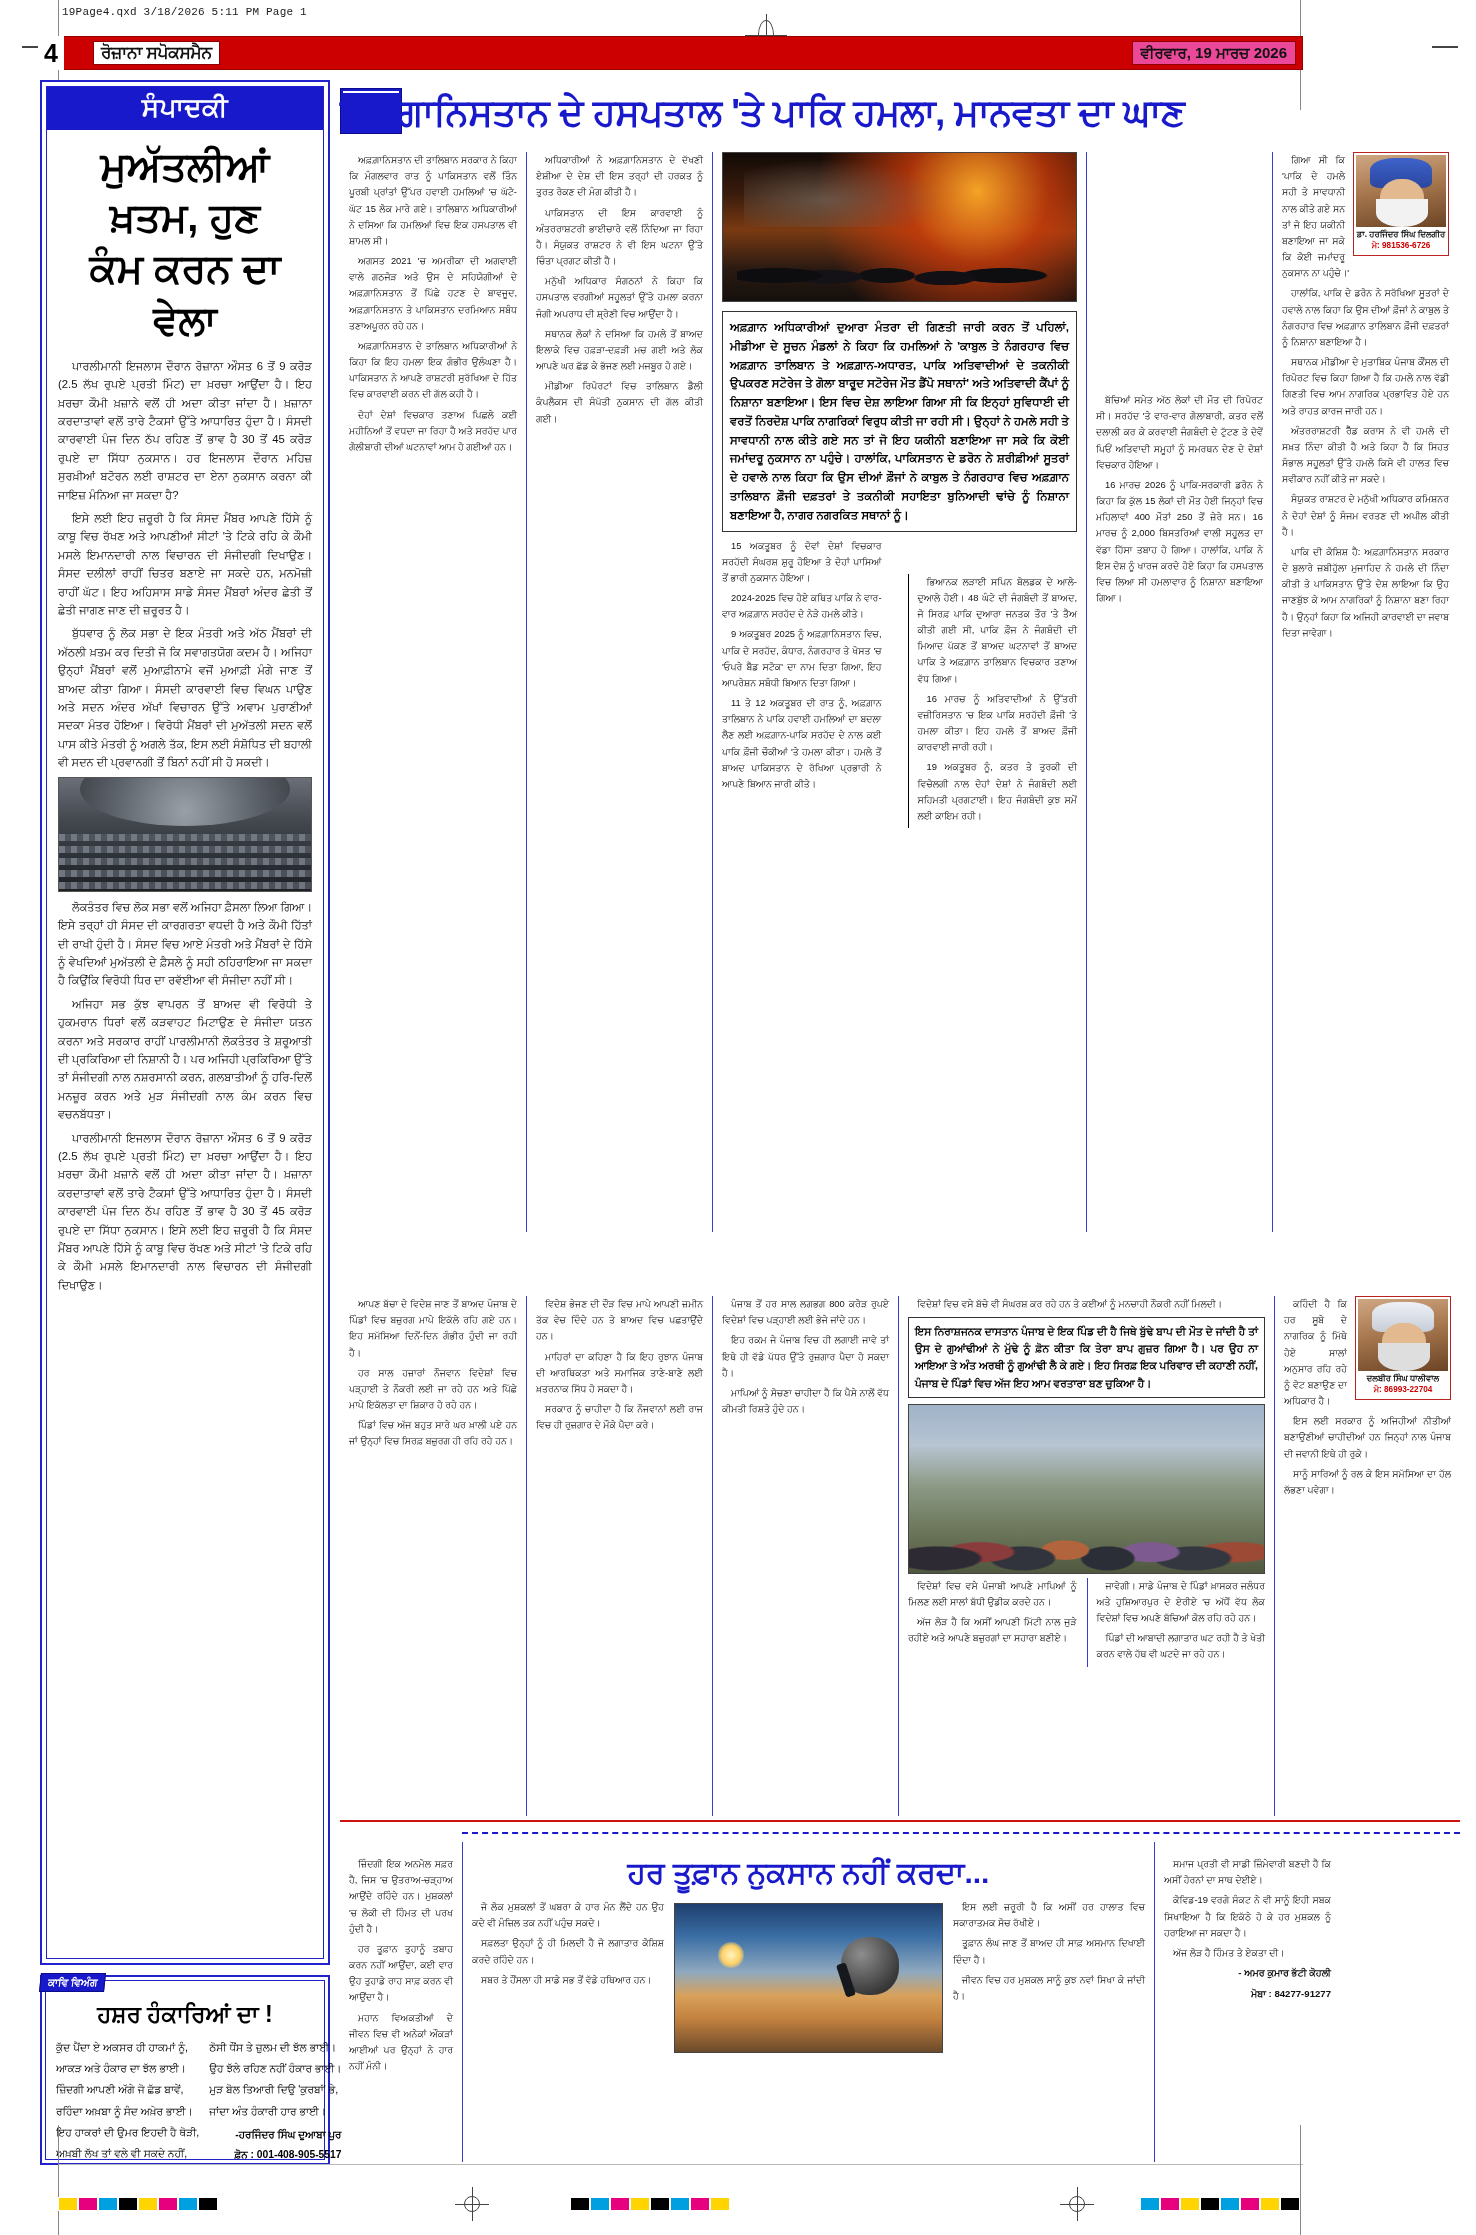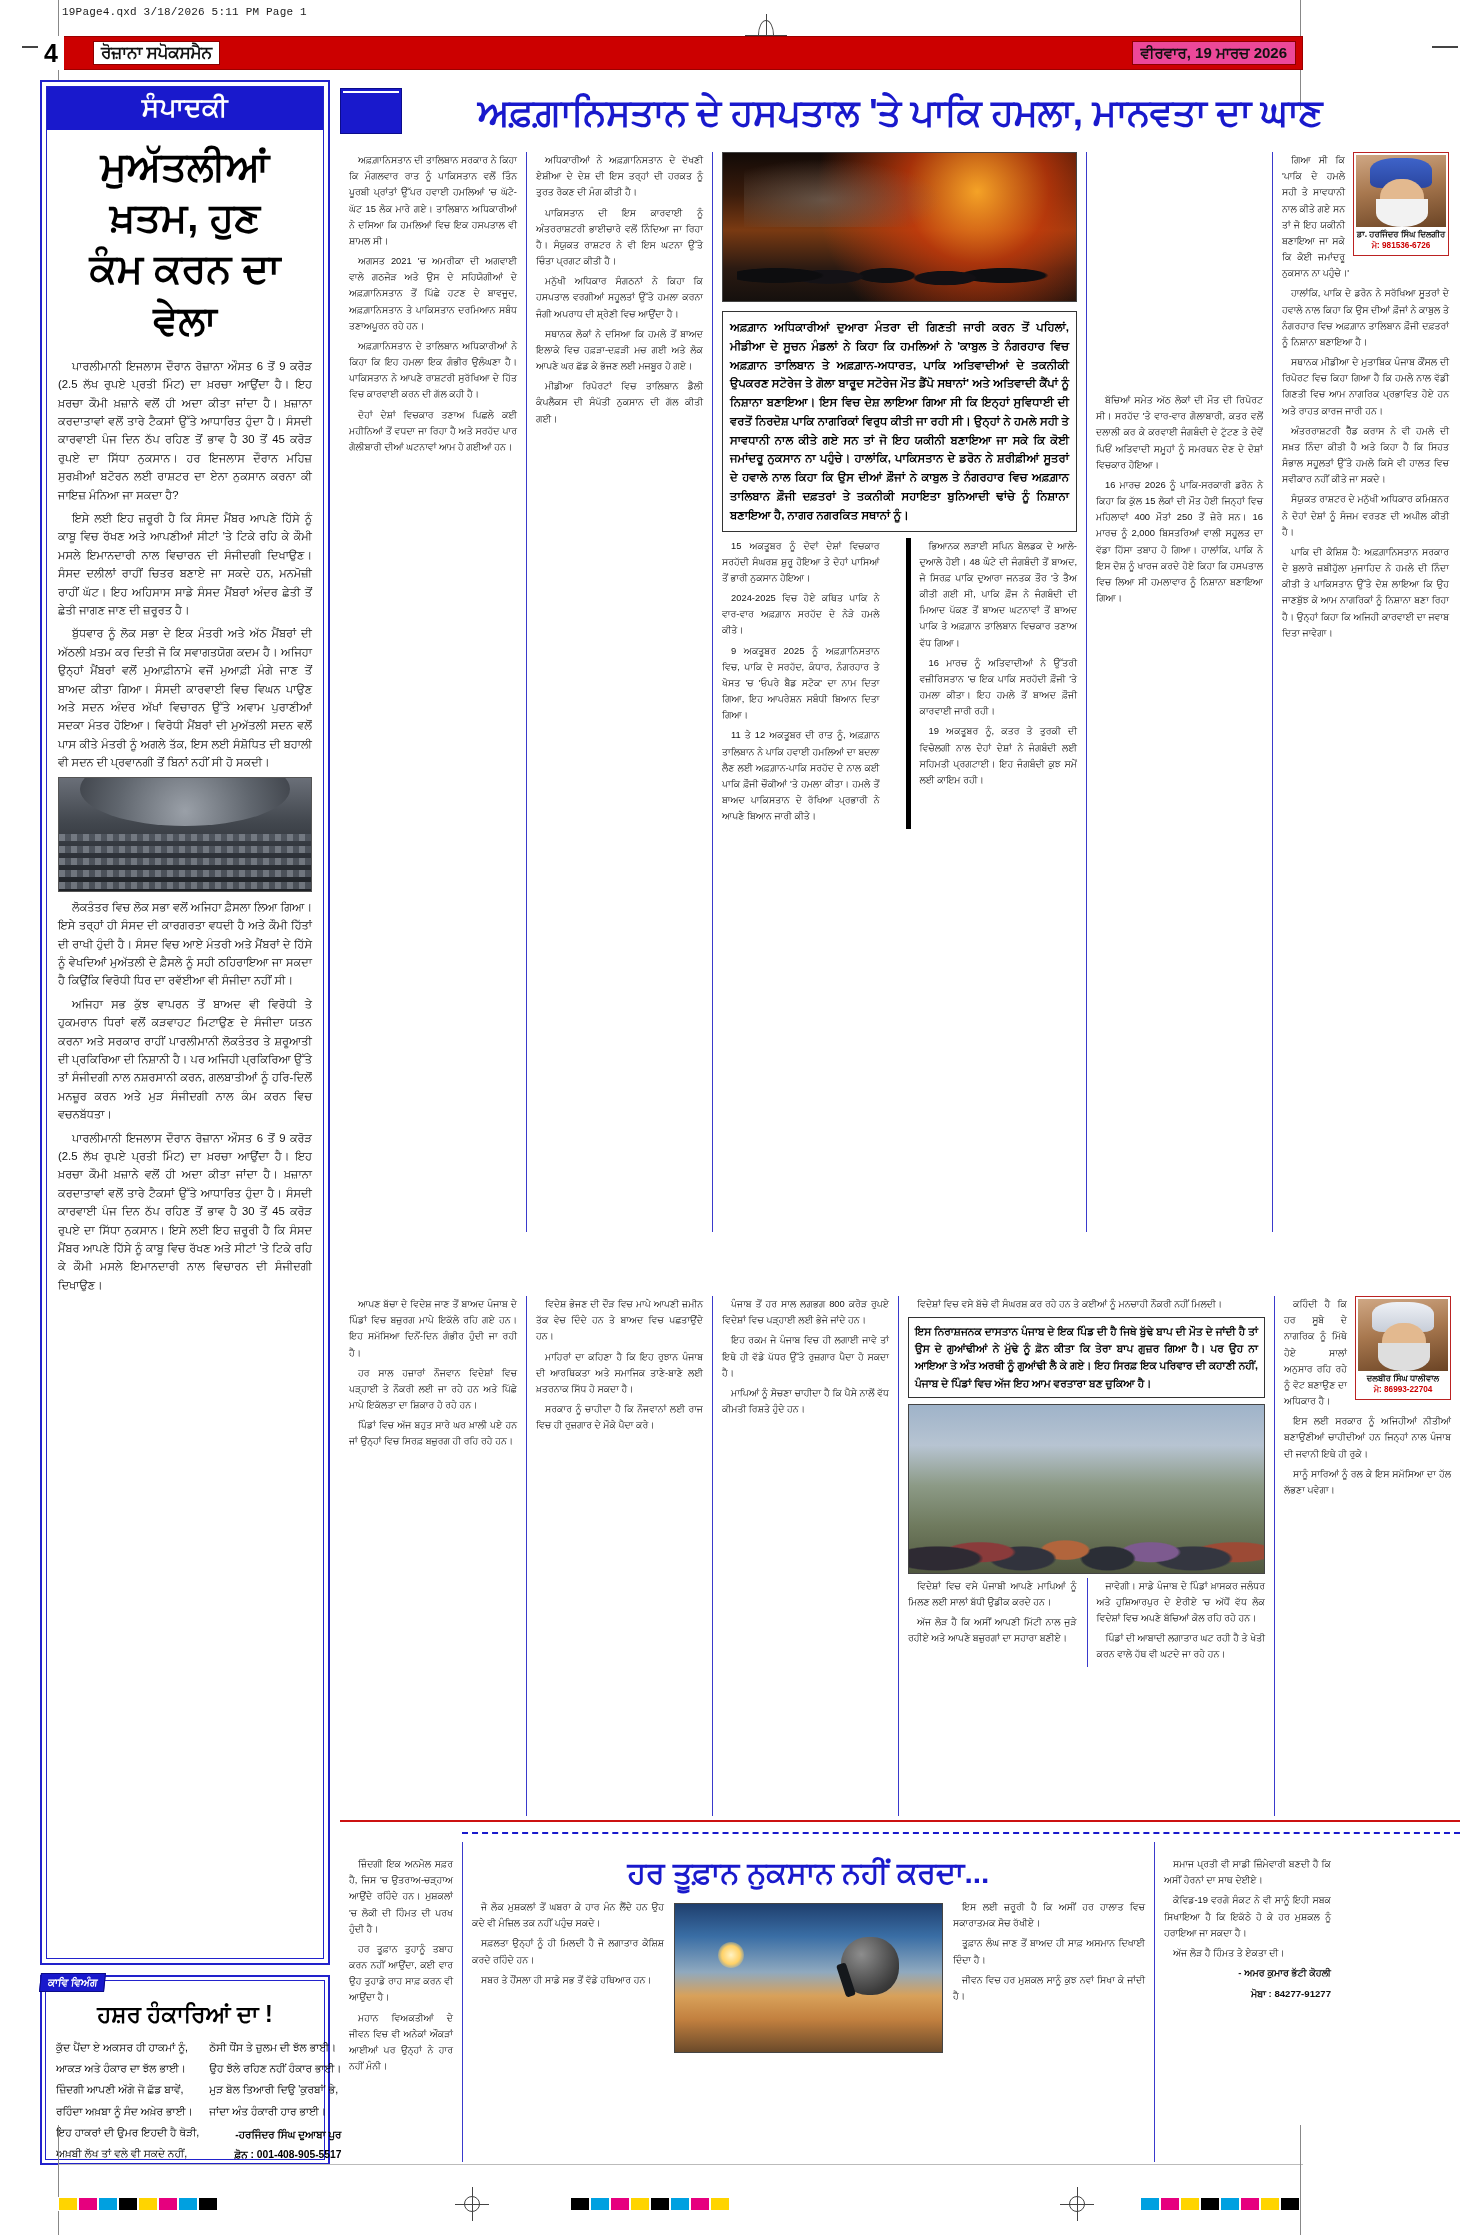--- a/index.html
+++ b/index.html
@@ -125,21 +125,21 @@
   .a1-wrap { position:absolute; left:340px; top:80px; width:1120px; height:1155px; }
   .a1-flag {
     position:absolute; left:0; top:8px; width:62px; height:46px;
     background:#1919cc; border:1px solid #0c0c8c;
   }
   .a1-flag:after {
     content:""; position:absolute; left:2px; top:2px; right:2px; height:2px; background:#fff;
   }
   .a1-head {
     position:absolute; left:0; top:12px; width:1120px;
-    text-align:center; font-size:37px; font-weight:bold;
+    text-align:left; font-size:37px; font-weight:bold;
     color:#1919cc; letter-spacing:-0.4px;
   }
   .a1-cols {
     position:absolute; left:0; top:72px; width:1120px; height:1080px;
     display:flex; gap:0;
   }
   .colwrap { position:relative; padding:0 9px; }
   .colwrap + .colwrap { border-left:1px solid #3a3acc; }
   .bodytext { font-size:9.4px; line-height:1.72; text-align:justify; color:#111; }
   .bodytext p { margin:0 0 4px 0; text-indent:9px; }
@@ -381,21 +381,21 @@
       <div class="pullbox">
         <div class="pulltext">ਅਫ਼ਗ਼ਾਨ ਅਧਿਕਾਰੀਆਂ ਦੁਆਰਾ ਮੰਤਰਾ ਦੀ ਗਿਣਤੀ ਜਾਰੀ ਕਰਨ ਤੋਂ ਪਹਿਲਾਂ, ਮੀਡੀਆ ਦੇ ਸੂਚਨ ਮੰਡਲਾਂ ਨੇ ਕਿਹਾ ਕਿ ਹਮਲਿਆਂ ਨੇ 'ਕਾਬੁਲ ਤੇ ਨੰਗਰਹਾਰ ਵਿਚ ਅਫ਼ਗ਼ਾਨ ਤਾਲਿਬਾਨ ਤੇ ਅਫ਼ਗ਼ਾਨ-ਅਧਾਰਤ, ਪਾਕਿ ਅਤਿਵਾਦੀਆਂ ਦੇ ਤਕਨੀਕੀ ਉਪਕਰਣ ਸਟੋਰੇਜ ਤੇ ਗੋਲਾ ਬਾਰੂਦ ਸਟੋਰੇਜ ਮੌਤ ਡੈਂਪੋ ਸਥਾਨਾਂ' ਅਤੇ ਅਤਿਵਾਦੀ ਕੈਂਪਾਂ ਨੂੰ ਨਿਸ਼ਾਨਾ ਬਣਾਇਆ। ਇਸ ਵਿਚ ਦੇਸ਼ ਲਾਇਆ ਗਿਆ ਸੀ ਕਿ ਇਨ੍ਹਾਂ ਸੁਵਿਧਾਈ ਦੀ ਵਰਤੋਂ ਨਿਰਦੋਸ਼ ਪਾਕਿ ਨਾਗਰਿਕਾਂ ਵਿਰੁਧ ਕੀਤੀ ਜਾ ਰਹੀ ਸੀ। ਉਨ੍ਹਾਂ ਨੇ ਹਮਲੇ ਸਹੀ ਤੇ ਸਾਵਧਾਨੀ ਨਾਲ ਕੀਤੇ ਗਏ ਸਨ ਤਾਂ ਜੋ ਇਹ ਯਕੀਨੀ ਬਣਾਇਆ ਜਾ ਸਕੇ ਕਿ ਕੋਈ ਜਮਾਂਦਰੂ ਨੁਕਸਾਨ ਨਾ ਪਹੁੰਚੇ। ਹਾਲਾਂਕਿ, ਪਾਕਿਸਤਾਨ ਦੇ ਡਰੋਨ ਨੇ ਸ਼ਰੀਫ਼ੀਆਂ ਸੂਤਰਾਂ ਦੇ ਹਵਾਲੇ ਨਾਲ ਕਿਹਾ ਕਿ ਉਸ ਦੀਆਂ ਫ਼ੌਜਾਂ ਨੇ ਕਾਬੁਲ ਤੇ ਨੰਗਰਹਾਰ ਵਿਚ ਅਫ਼ਗ਼ਾਨ ਤਾਲਿਬਾਨ ਫ਼ੌਜੀ ਦਫ਼ਤਰਾਂ ਤੇ ਤਕਨੀਕੀ ਸਹਾਇਤਾ ਬੁਨਿਆਦੀ ਢਾਂਚੇ ਨੂੰ ਨਿਸ਼ਾਨਾ ਬਣਾਇਆ ਹੈ, ਨਾਗਰ ਨਗਰਕਿਤ ਸਥਾਨਾਂ ਨੂੰ।</div>
       </div>
       <div style="display:flex; gap:26px; margin-top:6px;">
         <div style="flex:1;" class="bodytext">
           <p>15 ਅਕਤੂਬਰ ਨੂੰ ਦੋਵਾਂ ਦੇਸ਼ਾਂ ਵਿਚਕਾਰ ਸਰਹੱਦੀ ਸੰਘਰਸ਼ ਸ਼ੁਰੂ ਹੋਇਆ ਤੇ ਦੋਹਾਂ ਪਾਸਿਆਂ ਤੋਂ ਭਾਰੀ ਨੁਕਸਾਨ ਹੋਇਆ।</p>
           <p>2024-2025 ਵਿਚ ਹੋਏ ਕਥਿਤ ਪਾਕਿ ਨੇ ਵਾਰ-ਵਾਰ ਅਫ਼ਗ਼ਾਨ ਸਰਹੱਦ ਦੇ ਨੇੜੇ ਹਮਲੇ ਕੀਤੇ।</p>
           <p>9 ਅਕਤੂਬਰ 2025 ਨੂੰ ਅਫ਼ਗ਼ਾਨਿਸਤਾਨ ਵਿਚ, ਪਾਕਿ ਦੇ ਸਰਹੱਦ, ਕੰਧਾਰ, ਨੰਗਰਹਾਰ ਤੇ ਖੋਸਤ 'ਚ 'ਓਪਰੇ ਬੈਡ ਸਟੋਕ' ਦਾ ਨਾਮ ਦਿਤਾ ਗਿਆ, ਇਹ ਆਪਰੇਸ਼ਨ ਸਬੰਧੀ ਬਿਆਨ ਦਿਤਾ ਗਿਆ।</p>
           <p>11 ਤੇ 12 ਅਕਤੂਬਰ ਦੀ ਰਾਤ ਨੂੰ, ਅਫ਼ਗ਼ਾਨ ਤਾਲਿਬਾਨ ਨੇ ਪਾਕਿ ਹਵਾਈ ਹਮਲਿਆਂ ਦਾ ਬਦਲਾ ਲੈਣ ਲਈ ਅਫ਼ਗ਼ਾਨ-ਪਾਕਿ ਸਰਹੱਦ ਦੇ ਨਾਲ ਕਈ ਪਾਕਿ ਫ਼ੌਜੀ ਚੌਕੀਆਂ 'ਤੇ ਹਮਲਾ ਕੀਤਾ। ਹਮਲੇ ਤੋਂ ਬਾਅਦ ਪਾਕਿਸਤਾਨ ਦੇ ਰੱਖਿਆ ਪ੍ਰਭਾਰੀ ਨੇ ਆਪਣੇ ਬਿਆਨ ਜਾਰੀ ਕੀਤੇ।</p>
         </div>
-        <div style="flex:1; border-left:5px solid #000000; padding-left:9px;" class="bodytext">
+        <div style="flex:1; border-left:1px solid #000000; padding-left:9px;margin-top:36px;" class="bodytext">
           <p>ਭਿਆਨਕ ਲੜਾਈ ਸਪਿਨ ਬੋਲਡਕ ਦੇ ਆਲੇ-ਦੁਆਲੇ ਹੋਈ। 48 ਘੰਟੇ ਦੀ ਜੰਗਬੰਦੀ ਤੋਂ ਬਾਅਦ, ਜੋ ਸਿਰਫ਼ ਪਾਕਿ ਦੁਆਰਾ ਜਨਤਕ ਤੌਰ 'ਤੇ ਤੈਅ ਕੀਤੀ ਗਈ ਸੀ, ਪਾਕਿ ਫ਼ੌਜ ਨੇ ਜੰਗਬੰਦੀ ਦੀ ਮਿਆਦ ਪੱਕਣ ਤੋਂ ਬਾਅਦ ਘਟਨਾਵਾਂ ਤੋਂ ਬਾਅਦ ਪਾਕਿ ਤੇ ਅਫ਼ਗ਼ਾਨ ਤਾਲਿਬਾਨ ਵਿਚਕਾਰ ਤਣਾਅ ਵੱਧ ਗਿਆ।</p>
           <p>16 ਮਾਰਚ ਨੂੰ ਅਤਿਵਾਦੀਆਂ ਨੇ ਉੱਤਰੀ ਵਜ਼ੀਰਿਸਤਾਨ 'ਚ ਇਕ ਪਾਕਿ ਸਰਹੱਦੀ ਫ਼ੌਜੀ 'ਤੇ ਹਮਲਾ ਕੀਤਾ। ਇਹ ਹਮਲੇ ਤੋਂ ਬਾਅਦ ਫ਼ੌਜੀ ਕਾਰਵਾਈ ਜਾਰੀ ਰਹੀ।</p>
           <p>19 ਅਕਤੂਬਰ ਨੂੰ, ਕਤਰ ਤੇ ਤੁਰਕੀ ਦੀ ਵਿਚੋਲਗੀ ਨਾਲ ਦੋਹਾਂ ਦੇਸ਼ਾਂ ਨੇ ਜੰਗਬੰਦੀ ਲਈ ਸਹਿਮਤੀ ਪ੍ਰਗਟਾਈ। ਇਹ ਜੰਗਬੰਦੀ ਕੁਝ ਸਮੇਂ ਲਈ ਕਾਇਮ ਰਹੀ।</p>
         </div>
       </div>
     </div>
 
     <div class="colwrap" style="width:186px">
       <div class="bodytext" style="margin-top:240px;">
         <p>ਬੱਚਿਆਂ ਸਮੇਤ ਅੱਠ ਲੋਕਾਂ ਦੀ ਮੌਤ ਦੀ ਰਿਪੋਰਟ ਸੀ। ਸਰਹੱਦ 'ਤੇ ਵਾਰ-ਵਾਰ ਗੋਲਾਬਾਰੀ, ਕਤਰ ਵਲੋਂ ਦਲਾਲੀ ਕਰ ਕੇ ਕਰਵਾਈ ਜੰਗਬੰਦੀ ਦੇ ਟੁੱਟਣ ਤੇ ਦੋਵੇਂ ਪਿਓਂ ਅਤਿਵਾਦੀ ਸਮੂਹਾਂ ਨੂੰ ਸਮਰਥਨ ਦੇਣ ਦੇ ਦੋਸ਼ਾਂ ਵਿਚਕਾਰ ਹੋਇਆ।</p>

